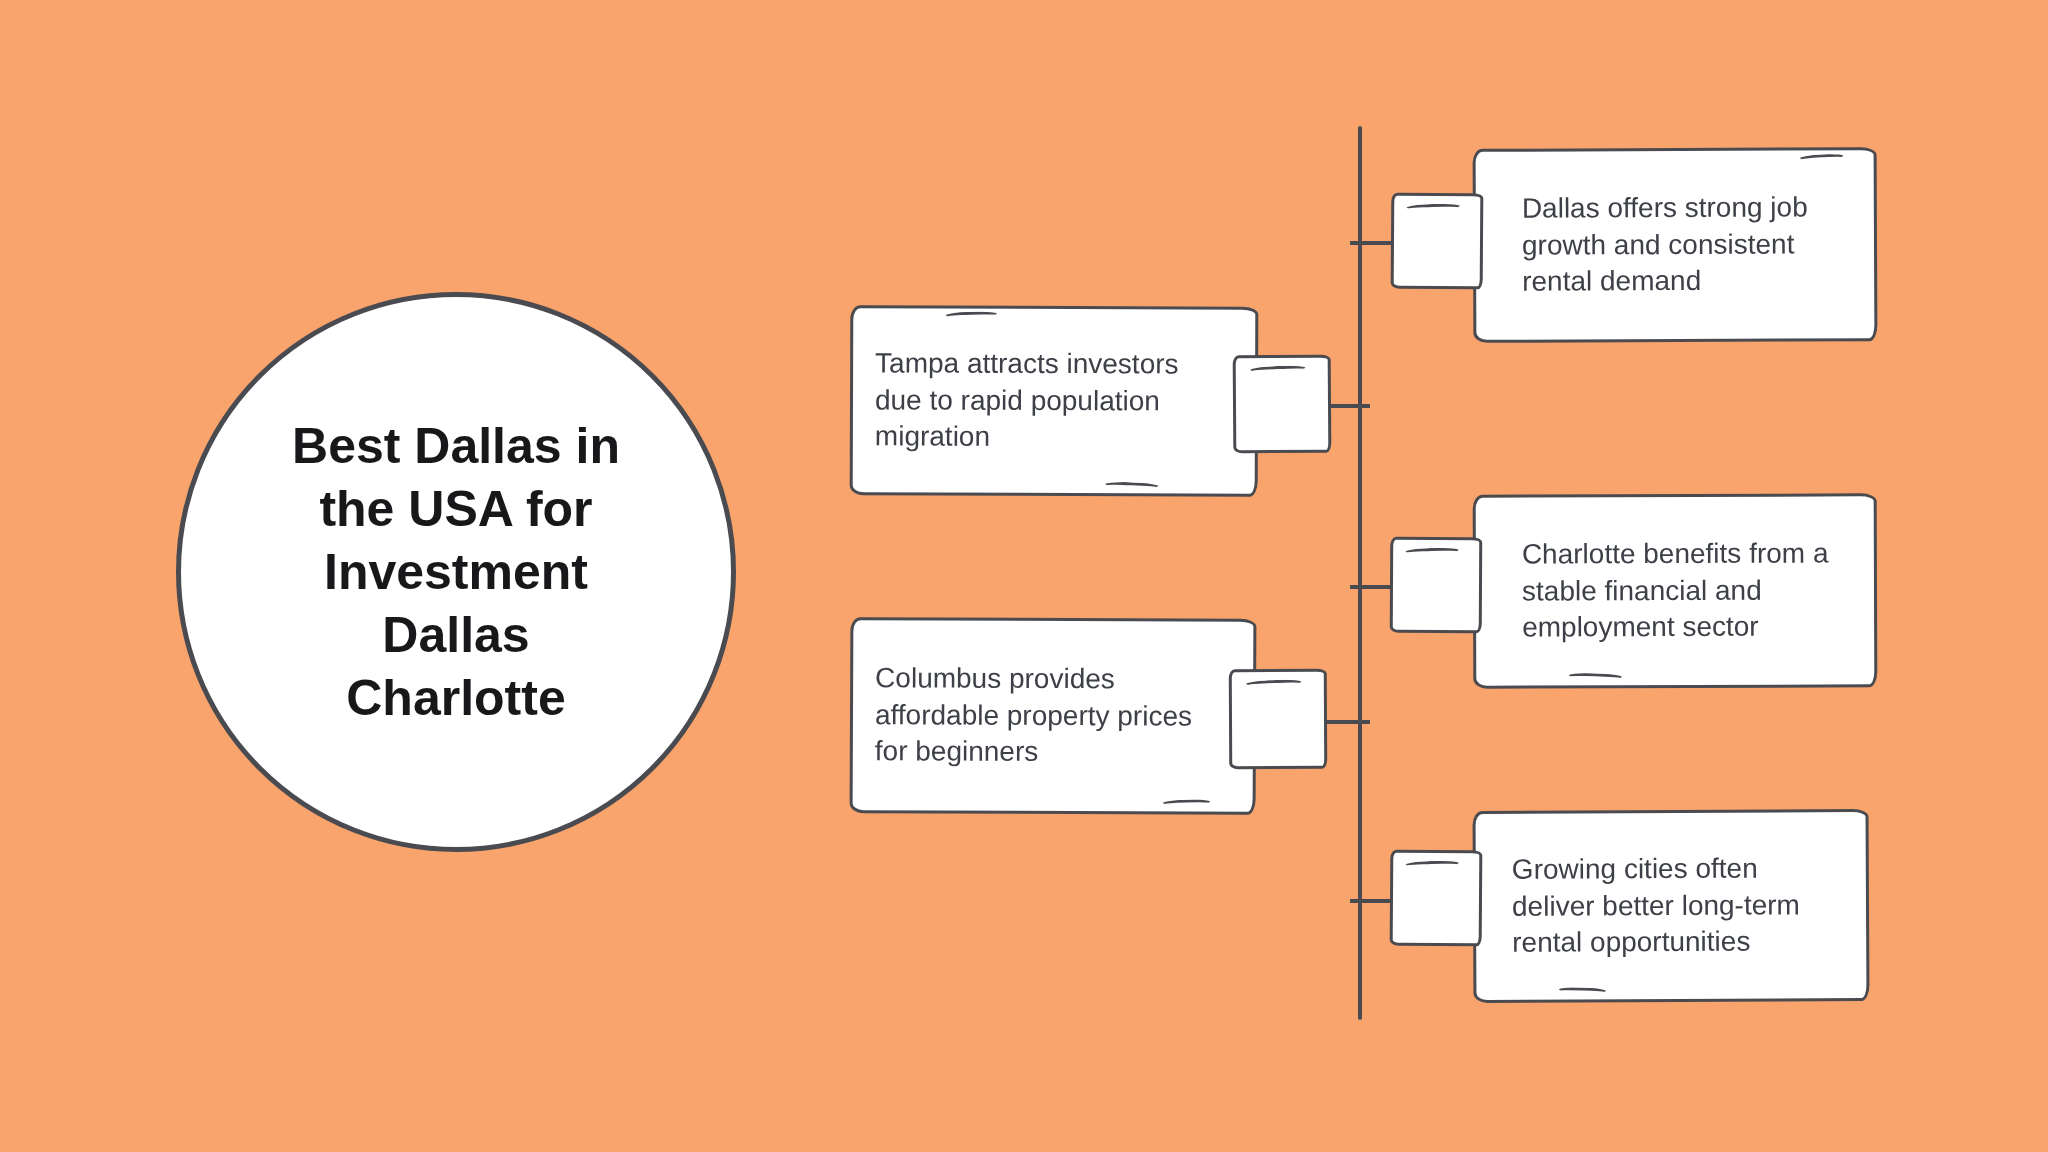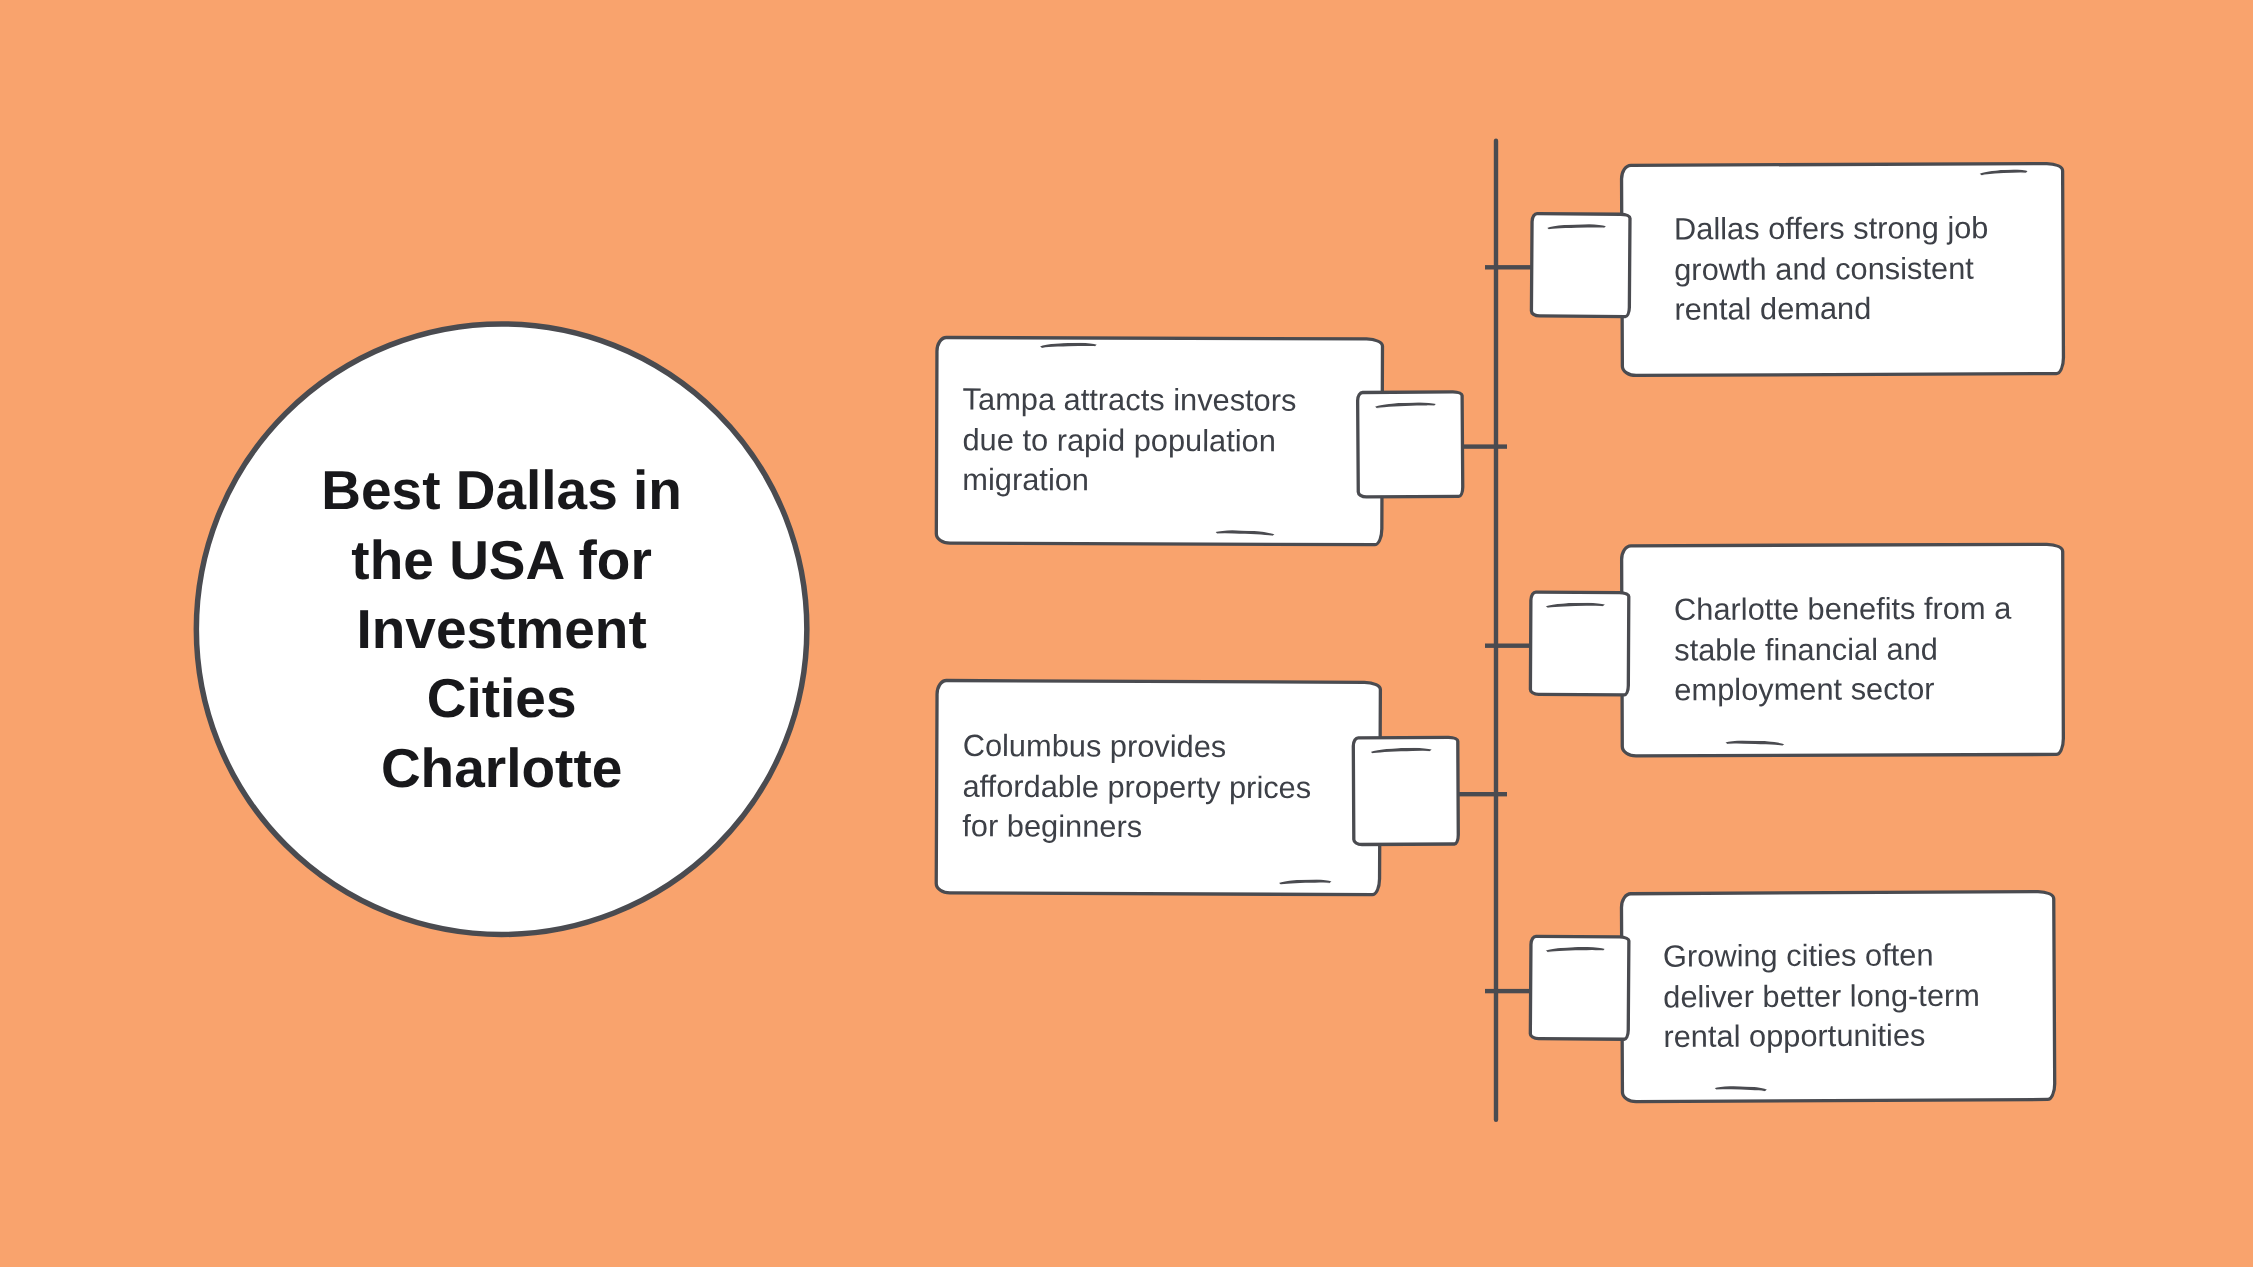--- a/index.html
+++ b/index.html
@@ -100,21 +100,21 @@
 </head>
 <body>
 
 <div class="canvas">
 
   <div class="circle">
     <div class="title">
       <div>Best Dallas in</div>
       <div>the USA for</div>
       <div>Investment</div>
-      <div>Cities</div>
+      <div>Dallas</div>
       <div>Charlotte</div>
     </div>
   </div>
 
   <div class="spine"></div>
   <div class="connector c-dallas"></div>
   <div class="connector c-tampa"></div>
   <div class="connector c-charlotte"></div>
   <div class="connector c-columbus"></div>
   <div class="connector c-growing"></div>

